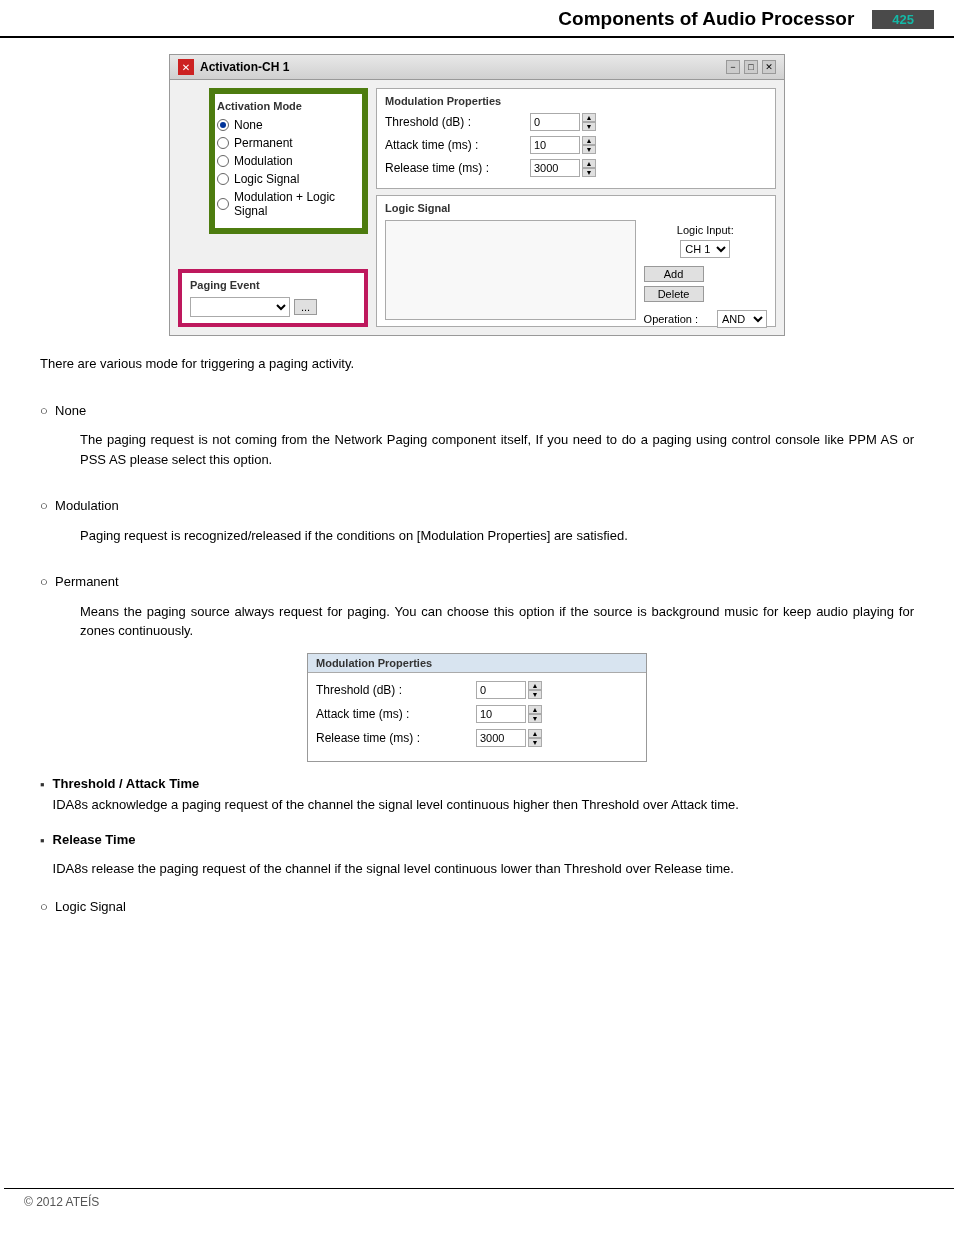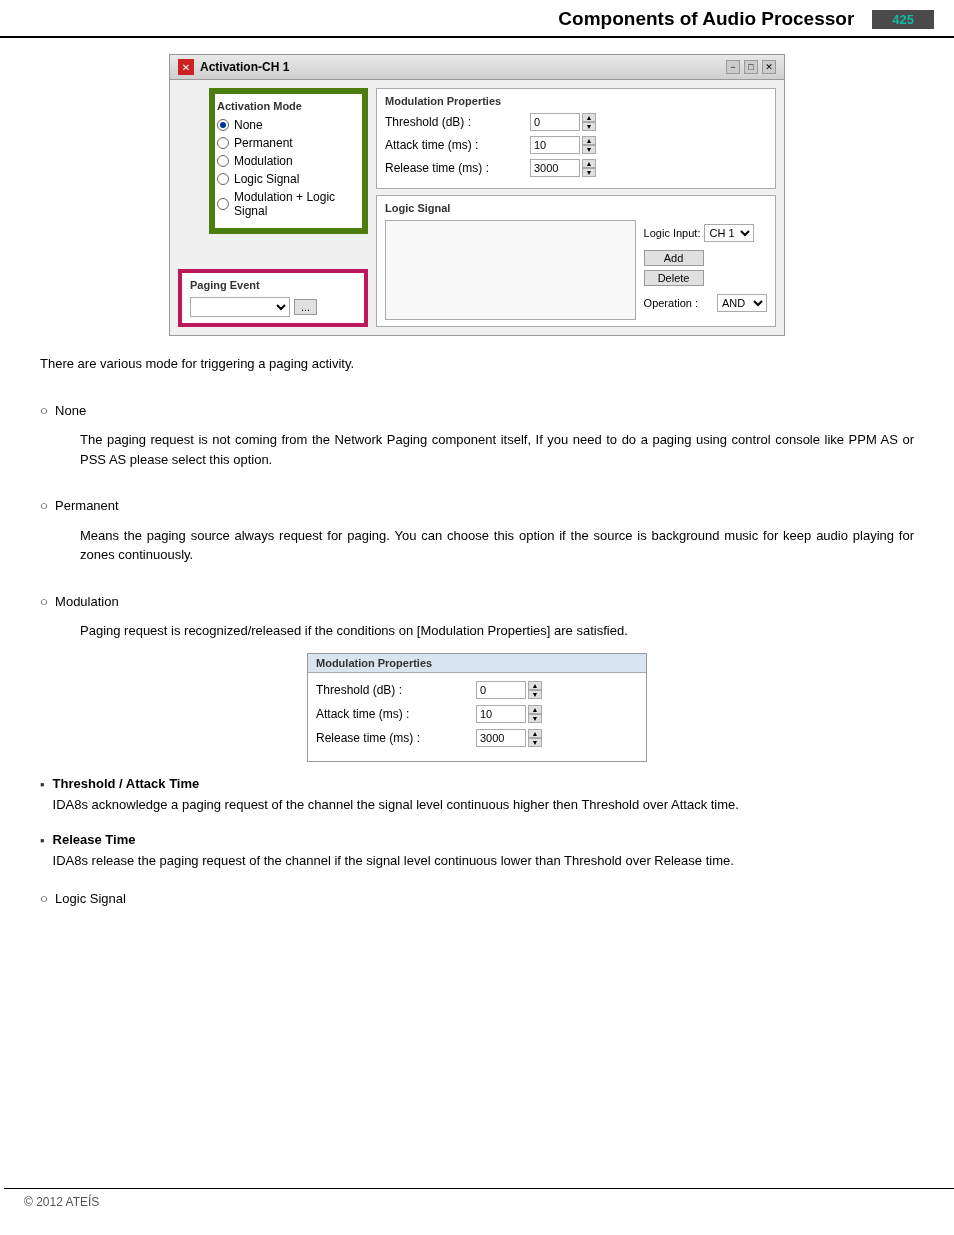--- a/index.html
+++ b/index.html
@@ -242,20 +242,21 @@
       gap: 4px;
       justify-content: flex-start;
       padding-top: 4px;
     }
     .logic-input-row {
       display: flex;
       align-items: center;
       gap: 4px;
       font-size: 11px;
       margin-bottom: 4px;
+      flex-direction: column;
     }
     .logic-input-label {
       font-size: 11px;
     }
     .logic-dropdown {
       border: 1px solid #aaa;
       background: #fff;
       height: 18px;
       width: 50px;
       font-size: 11px;
@@ -474,27 +475,27 @@
 
 <div class="content">
   <p>There are various mode for triggering a paging activity.</p>
 
   <div class="bullet-section">
     <p>○ &nbsp;<span>None</span></p>
     <div class="indent-text">The paging request is not coming from the Network Paging component itself, If you need to do a paging using control console like PPM AS or PSS AS please select this option.</div>
   </div>
 
   <div class="bullet-section">
+    <p>○ &nbsp;<span>Modulation</span></p>
+    <div class="indent-text">Paging request is recognized/released if the conditions on [Modulation Properties] are satisfied.</div>
+  </div>
+
+  <div class="bullet-section">
     <p>○ &nbsp;<span>Permanent</span></p>
     <div class="indent-text">Means the paging source always request for paging. You can choose this option if the source is background music for keep audio playing for zones continuously.</div>
-  </div>
-
-  <div class="bullet-section">
-    <p>○ &nbsp;<span>Modulation</span></p>
-    <div class="indent-text">Paging request is recognized/released if the conditions on [Modulation Properties] are satisfied.</div>
   </div>
 </div>
 
 <div class="mini-dialog-wrapper">
   <div class="mini-dialog">
     <div class="mini-dialog-title">Modulation Properties</div>
     <div class="mini-dialog-body">
       <div class="mini-prop-row">
         <span class="mini-prop-label">Threshold (dB) :</span>
         <input class="mini-prop-input" type="text" value="0" style="">
@@ -528,21 +529,21 @@
     <span class="sub-bullet">▪</span>
     <div>
       <strong>Threshold / Attack Time</strong>
       <div class="indent-text" style="margin-left:0; margin-top:4px;">IDA8s acknowledge a paging request of the channel the signal level continuous higher then Threshold over Attack time.</div>
     </div>
   </div>
   <div class="sub-list-item">
     <span class="sub-bullet">▪</span>
     <div>
       <strong>Release Time</strong>
-      <div class="indent-text" style="margin-left:0; margin-top:4px;">IDA8s release the paging request of the channel if the signal level continuous lower than Threshold over Release time.</div>
+      <div class="indent-text" style="margin-left:0; margin-top:12px;">IDA8s release the paging request of the channel if the signal level continuous lower than Threshold over Release time.</div>
     </div>
   </div>
   <p>○ &nbsp;<span>Logic Signal</span></p>
 </div>
 
 <div class="page-footer">
   <span>© 2012 ATEÍS</span>
 </div>
 
 </body></html>

